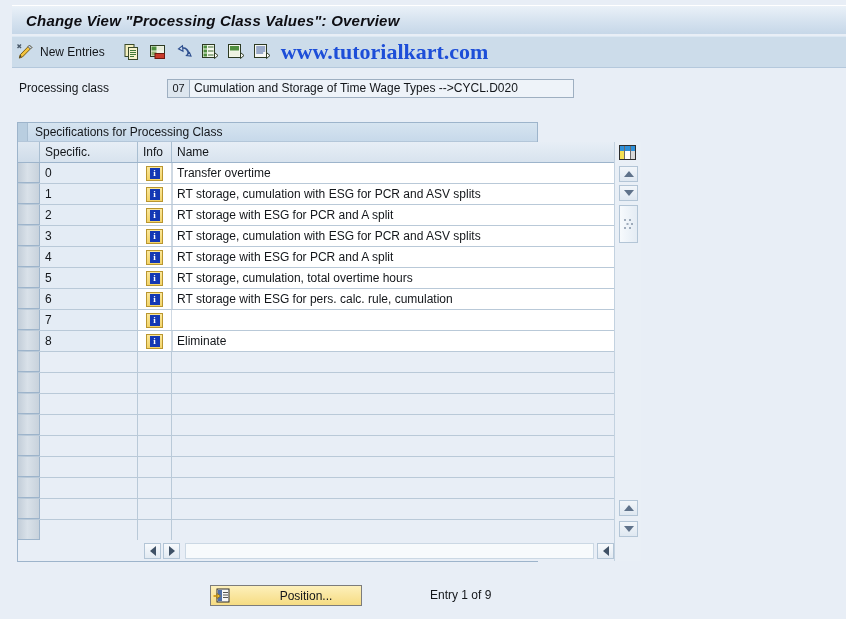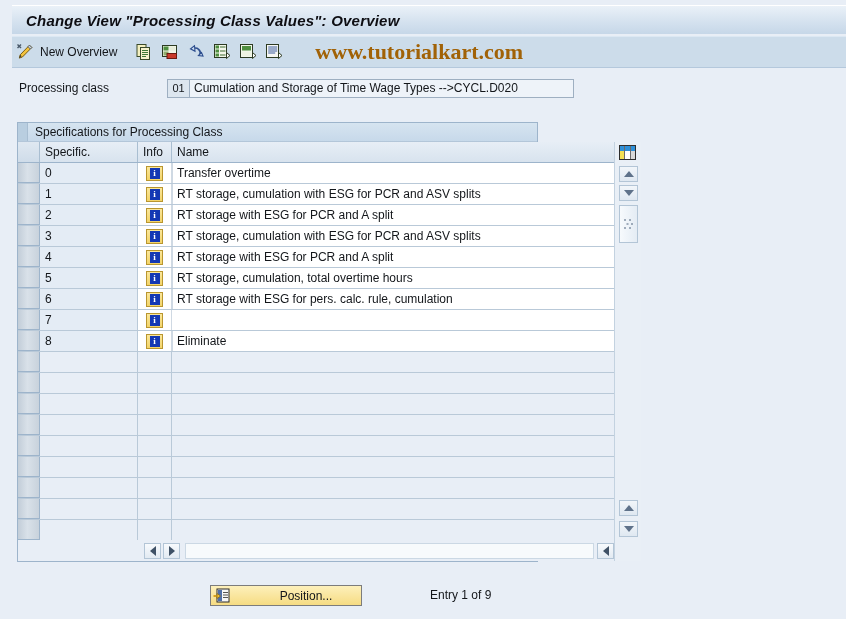--- a/index.html
+++ b/index.html
@@ -58,22 +58,22 @@
   .tb-label {
     font-size: 12px; color: #13161a;
     padding: 0 6px 0 2px;
     white-space: nowrap;
   }
   .tb-sep { width: 8px; }
   .watermark {
     font-family: "Liberation Serif", serif;
     font-size: 22px;
     font-weight: bold;
-    color: #a16207;
-    margin-left: 28px;
+    color: #1d4ed8;
+    margin-left: 6px;
     white-space: nowrap;
     user-select: none;
   }
 
   
   .pcrow {
     position: absolute;
     left: 12px; top: 78px;
     height: 20px;
     display: flex; align-items: center;
@@ -367,21 +367,21 @@
     <div class="tb-item">
       <span class="tb-icon">
         <svg width="20" height="20" viewBox="0 0 20 20">
           <path d="M14.5 3.2 L16.8 5.5 L7.4 15 L4.3 16.1 L5.2 12.8 Z" fill="#f3c33d" stroke="#7a5d10" stroke-width="1"></path>
           <path d="M14.5 3.2 L16.8 5.5 L15.3 7 L13 4.7 Z" fill="#cfd6de" stroke="#5a6774" stroke-width="1"></path>
           <path d="M4.3 16.1 L5.2 12.8 L6.6 14.3 Z" fill="#3f3f3f"></path>
           <path d="M2.5 2.5 L6 6" stroke="#4a5a6b" stroke-width="1.4" fill="none"></path>
           <path d="M6 2.5 L2.5 6" stroke="#4a5a6b" stroke-width="1.4" fill="none"></path>
         </svg>
       </span>
-      <span class="tb-label">New Overview</span>
+      <span class="tb-label">New Entries</span>
     </div>
 
     <span class="tb-sep"></span>
 
     <span class="tb-icon">
       <svg width="18" height="18" viewBox="0 0 18 18">
         <rect x="2" y="1.5" width="9" height="12" fill="#f4f0c0" stroke="#3a4a2a" stroke-width="1"></rect>
         <rect x="5.5" y="4.5" width="9" height="12" fill="#f6f3cd" stroke="#3a4a2a" stroke-width="1"></rect>
         <path d="M7 7.5h6M7 9.5h6M7 11.5h6M7 13.5h4" stroke="#3f7a36" stroke-width="1"></path>
       </svg>
@@ -431,21 +431,21 @@
         <path d="M3.2 4h9M3.2 6h9M3.2 8h9M3.2 10h7" stroke="#3f5fa0" stroke-width="1"></path>
         <path d="M13.5 9.5 L17 12.5 L13.5 15.5 Z" fill="#fafafa" stroke="#2c3a22" stroke-width="1"></path>
       </svg>
     </span>
 
     <span class="watermark">www.tutorialkart.com</span>
   </div>
 
   <div class="pcrow">
     <div class="pclabel">Processing class</div>
-    <div class="pc-key">01</div>
+    <div class="pc-key">07</div>
     <div class="pc-text">Cumulation and Storage of Time Wage Types --&gt;CYCL.D020</div>
   </div>
 
   <div class="panel">
 
     <div class="panel-head">
       <div class="ph-corner"></div>
       <div class="ph-title">Specifications for Processing Class</div>
     </div>
 

